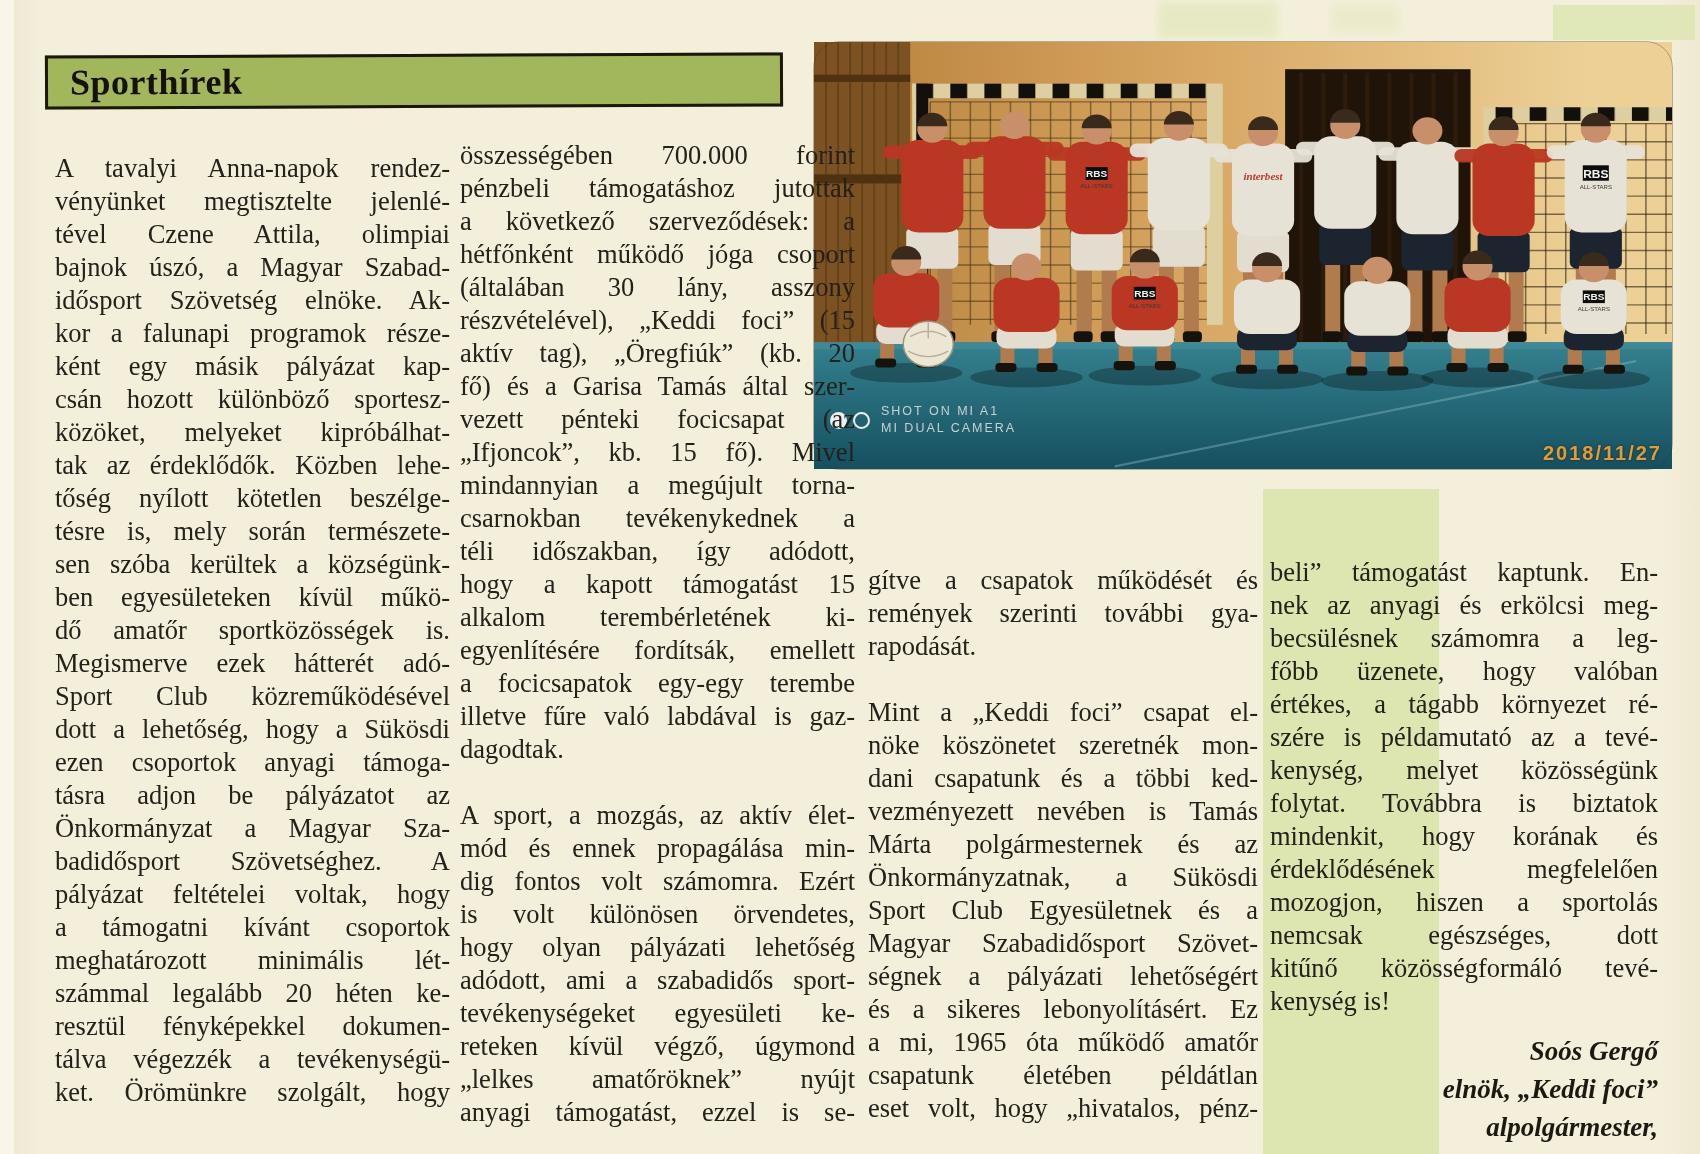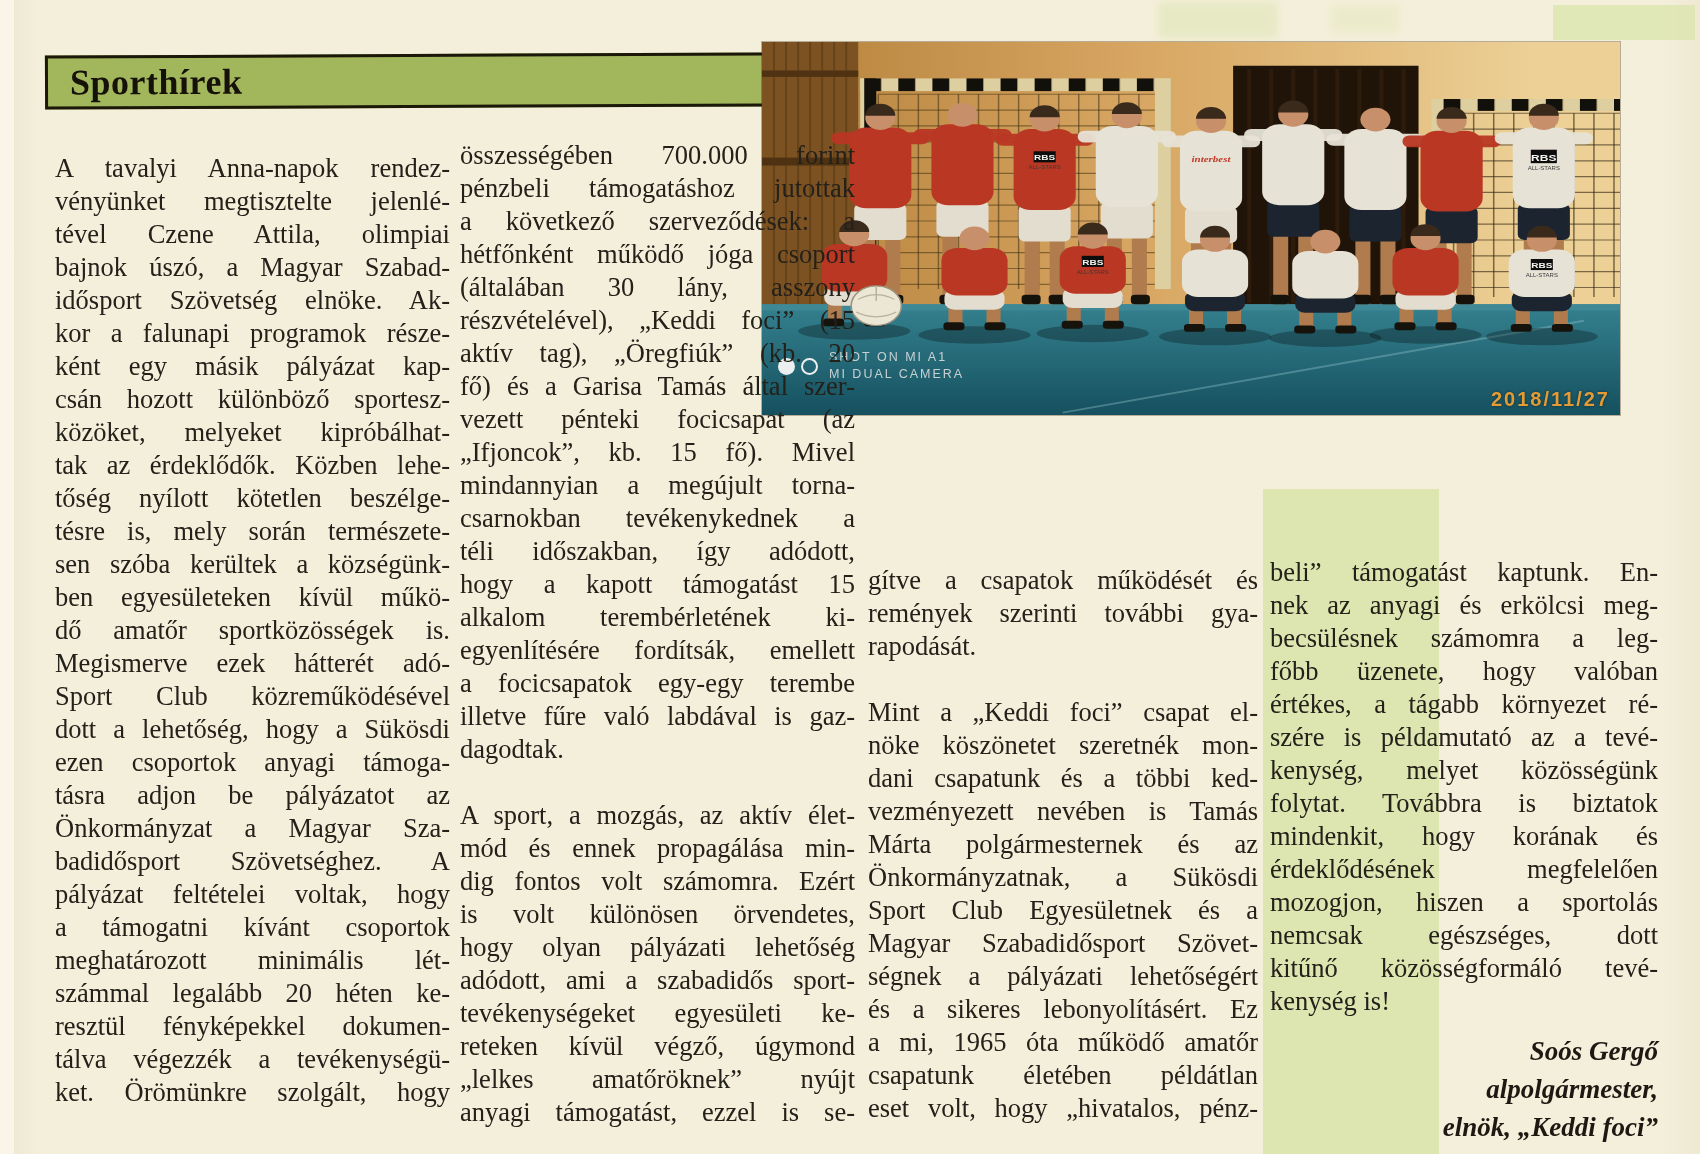--- a/index.html
+++ b/index.html
@@ -11,22 +11,22 @@
   .edge-strip{position:absolute;left:0;top:0;width:14px;height:100%;background:#f9f5e8;}
   .header-box{
     position:absolute; left:45px; top:54px; width:738px; height:54px;
     background:#a2b75c; border:3px solid #1b1709; box-sizing:border-box;
     display:flex; align-items:center; transform:rotate(-0.25deg);
   }
   .header-box .title{
     font-size:36px; font-weight:bold; color:#16120a; padding-left:22px; letter-spacing:.5px;
   }
   .photo{
-    position:absolute; left:762px; top:42px; width:858px; height:373px;
-    outline:1px solid rgba(70,50,25,.35); box-shadow:inset 0 0 14px rgba(0,0,0,.28);
+    position:absolute; left:814px; top:42px; width:858px; height:427px;
+    outline:1px solid rgba(70,50,25,.35); box-shadow:inset 0 0 14px rgba(0,0,0,.28);border-radius:26px;
   }
   .photo svg{display:block;width:100%;height:100%;}
   .watermark{
     position:absolute; left:16px; bottom:32px; display:flex; align-items:center; gap:11px;
     font-family:"Liberation Sans", sans-serif; color:#d5dadc;justify-content:space-between;
   }
   .wm-circles{display:flex; gap:6px; align-items:center;}
   .wm-c1{width:17px;height:17px;border-radius:50%;background:#eceff0;}
   .wm-c2{width:13px;height:13px;border-radius:50%;border:2.5px solid #eceff0;}
   .wm-text{font-size:12.5px; letter-spacing:2px; line-height:17px; opacity:.92;}
@@ -468,16 +468,16 @@
         <div class="ln">érdeklődésének megfelelően</div>
         <div class="ln">mozogjon, hiszen a sportolás</div>
         <div class="ln">nemcsak egészséges, dott</div>
         <div class="ln">kitűnő közösségformáló tevé-</div>
         <div class="ln end">kenység is!</div>
       </div>
     </div>
 
   <div id="signature" class="signature">
       <div class="sig-ln">Soós Gergő</div>
+      <div class="sig-ln">elnök, „Keddi foci”</div>
       <div class="sig-ln">alpolgármester,</div>
-      <div class="sig-ln">elnök, „Keddi foci”</div>
     </div>
 </div>
 
 </body></html>

